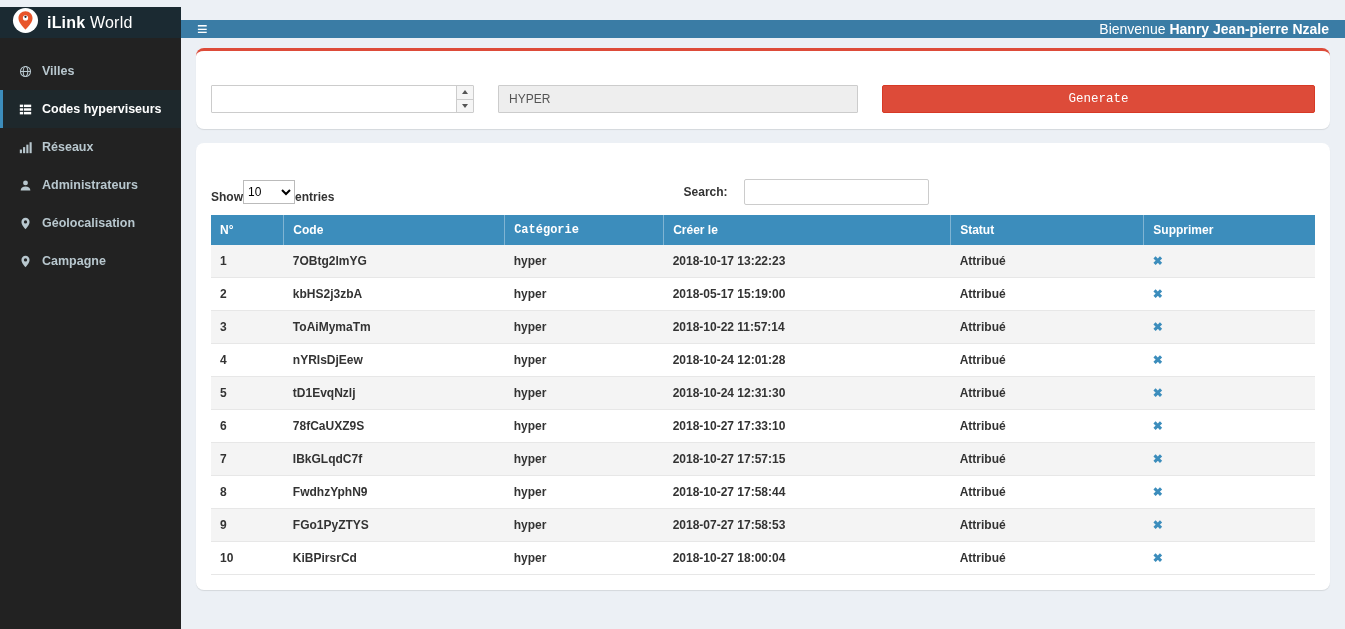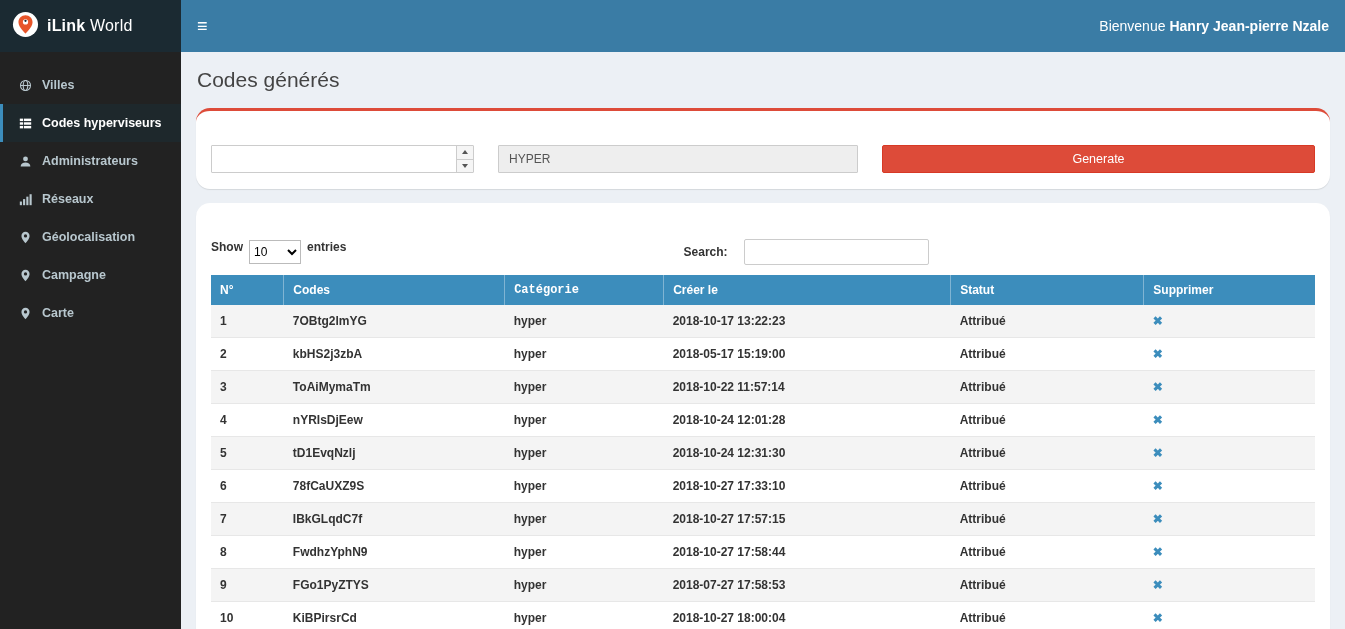--- a/index.html
+++ b/index.html
@@ -1,20 +1,20 @@
 <!DOCTYPE html>
 <html><head>
 <meta charset="utf-8">
 <style>
   * { margin:0; padding:0; box-sizing:border-box; }
   html,body { width:1345px; height:629px; overflow:hidden;
     font-family:"Liberation Sans", sans-serif; background:#ecf0f5; color:#333; }
 
   
-  .topbar { height:52px; display:flex; width:100%; }
+  .topbar { height:38px; display:flex; width:100%;align-items:flex-end; }
   .brand { width:181px; flex-shrink:0; background:#1b2a32; color:#fff;
     display:flex; align-items:center; gap:8px; padding-left:12px; }
   .brand-text { font-size:16px; letter-spacing:.2px; }
   .brand-text b { font-weight:700; }
   .brand-text .bl { font-weight:300; }
   .navstrip { flex:1; background:#3a7ca5; display:flex; align-items:center;
     justify-content:space-between; padding:0 16px; }
   .hamburger { color:#fff; font-size:18px; line-height:1; cursor:pointer; }
   .welcome { color:#fff; font-size:14px; }
   .welcome b { font-weight:700; margin-left:4px; }
@@ -26,46 +26,46 @@
     color:#b8c7ce; font-size:12.5px; font-weight:600; cursor:pointer;
     border-left:3px solid transparent; text-decoration:none; }
   .side-item.active { color:#fff; background:#1e282c; border-left-color:#3c8dbc; }
   .s-icon { width:14px; display:inline-flex; justify-content:center; }
   .s-icon svg { display:block; }
 
   .content { flex:1; padding:10px 15px 0 15px; overflow:hidden; }
   .page-title { font-size:21px; font-weight:400; color:#444; margin:6px 0 16px 1px; }
 
   
-  .box { background:#fff; box-shadow:0 1px 1px rgba(0,0,0,.1); border-radius:14px; }
+  .box { background:#fff; box-shadow:0 1px 1px rgba(0,0,0,.1); border-radius:8px; }
   .box-danger { border-top:3px solid #dd4b39; padding:34px 15px 16px 15px; margin-bottom:14px; }
   .form-row { display:flex; gap:24px; align-items:center; }
 
   .num-wrap { position:relative; width:263px; flex-shrink:0; }
   .num-input { width:100%; height:28px; border:1px solid #ccc; border-radius:1px;
     padding:0 22px 0 8px; font-size:12px; font-family:inherit; }
   .spinner { position:absolute; right:1px; top:1px; bottom:1px; width:17px;
     border-left:1px solid #ccc; display:flex; flex-direction:column; cursor:pointer; }
   .spin { flex:1; display:flex; align-items:center; justify-content:center; background:#f5f5f5; }
   .spin.up { border-bottom:1px solid #ccc; }
   .tri-up { width:0; height:0; border-left:3px solid transparent;
     border-right:3px solid transparent; border-bottom:4px solid #555; }
   .tri-down { width:0; height:0; border-left:3px solid transparent;
     border-right:3px solid transparent; border-top:4px solid #555; }
 
   .cat-input { width:360px; height:28px; flex-shrink:0; background:#eee;
     border:1px solid #ccc; border-radius:1px; color:#555; padding:0 10px;
     font-size:12px; font-family:inherit; }
   .btn-generate { flex:1; height:28px; background:#dd4b39; border:1px solid #d73925;
-    color:#fff; font-size:12.5px; font-family:Liberation Sans, sans-serif; cursor:pointer; border-radius:2px; }
+    color:#fff; font-size:12.5px; font-family:Liberation Mono, monospace; cursor:pointer; border-radius:2px; }
 
   
   .table-box { padding:36px 15px 15px 15px; }
   .controls { display:flex; align-items:center; margin-bottom:10px; }
-  .length { display:flex; align-items:flex-start; gap:6px; font-size:12px; font-weight:700; }
+  .length { display:flex; align-items:flex-end; gap:0; font-size:12px; font-weight:700; }
   .length select { width:52px; height:24px; border:1px solid #bbb; font-size:12px;
     font-family:inherit; background:#fff; }
   .search { margin-left:auto; margin-right:35%; display:flex; align-items:center;
     gap:16px; font-size:12px; font-weight:700; }
   .search input { width:185px; height:26px; border:1px solid #ccc; border-radius:2px;
     padding:0 8px; font-size:12px; font-family:inherit; }
 
   table.codes-table { width:100%; border-collapse:collapse; font-size:12px; table-layout:fixed; }
   .codes-table thead th { background:#3c8dbc; color:#fff; text-align:left;
     font-weight:700; padding:8px 9px; border-right:1px solid rgba(255,255,255,.35);
@@ -125,66 +125,57 @@
                 <rect x="6" y="6.5" width="9" height="3"></rect>
                 <rect x="1" y="11" width="4" height="3"></rect>
                 <rect x="6" y="11" width="9" height="3"></rect>
               </svg>
             </span>
     <span class="s-label">Codes hyperviseurs</span>
   </a>
           <a class="side-item">
     <span class="s-icon">
               <svg viewBox="0 0 16 16" width="13" height="13" fill="currentColor">
-                <circle cx="8" cy="4.8" r="3"></circle>
-                <path d="M2 14.2c0-3.4 2.7-5.1 6-5.1s6 1.7 6 5.1z"></path>
-              </svg>
-            </span>
-    <span class="s-label">Administrateurs</span>
-  </a>
-          <a class="side-item">
-    <span class="s-icon">
-              <svg viewBox="0 0 16 16" width="13" height="13" fill="currentColor">
                 <rect x="1" y="10.5" width="2.6" height="4.5"></rect>
                 <rect x="5" y="7.5" width="2.6" height="7.5"></rect>
                 <rect x="9" y="4.5" width="2.6" height="10.5"></rect>
                 <rect x="13" y="1.5" width="2.6" height="13.5"></rect>
               </svg>
             </span>
     <span class="s-label">Réseaux</span>
   </a>
           <a class="side-item">
     <span class="s-icon">
               <svg viewBox="0 0 16 16" width="13" height="13" fill="currentColor">
+                <circle cx="8" cy="4.8" r="3"></circle>
+                <path d="M2 14.2c0-3.4 2.7-5.1 6-5.1s6 1.7 6 5.1z"></path>
+              </svg>
+            </span>
+    <span class="s-label">Administrateurs</span>
+  </a>
+          <a class="side-item">
+    <span class="s-icon">
+              <svg viewBox="0 0 16 16" width="13" height="13" fill="currentColor">
                 <path d="M8 1C5.2 1 3 3.2 3 6c0 3.8 5 9 5 9s5-5.2 5-9c0-2.8-2.2-5-5-5zm0 7a2 2 0 1 1 0-4 2 2 0 0 1 0 4z"></path>
               </svg>
             </span>
     <span class="s-label">Géolocalisation</span>
   </a>
           <a class="side-item">
     <span class="s-icon">
               <svg viewBox="0 0 16 16" width="13" height="13" fill="currentColor">
                 <path d="M8 1C5.2 1 3 3.2 3 6c0 3.8 5 9 5 9s5-5.2 5-9c0-2.8-2.2-5-5-5zm0 7a2 2 0 1 1 0-4 2 2 0 0 1 0 4z"></path>
               </svg>
             </span>
     <span class="s-label">Campagne</span>
-  </a>
-          <a class="side-item">
-    <span class="s-icon">
-              <svg viewBox="0 0 16 16" width="13" height="13" fill="currentColor">
-                <path d="M8 1C5.2 1 3 3.2 3 6c0 3.8 5 9 5 9s5-5.2 5-9c0-2.8-2.2-5-5-5zm0 7a2 2 0 1 1 0-4 2 2 0 0 1 0 4z"></path>
-              </svg>
-            </span>
-    <span class="s-label">Carte</span>
   </a>
         </nav>
     </aside>
 
     <main class="content">
-      <h1 class="page-title">Codes générés</h1>
 
       <section class="box box-danger">
         <div class="form-row">
           <div class="num-wrap">
             <input class="num-input" value="" style="">
             <span class="spinner">
               <span class="spin up">
                   <i class="tri-up"></i>
                 </span>
               <span class="spin down">
@@ -209,21 +200,21 @@
           <div class="search">
             <label>Search:</label>
             <input value="" style="">
           </div>
         </div>
 
         <table class="codes-table">
           <thead>
             <tr>
               <th class="c-num">N°</th>
-              <th class="c-code">Codes</th>
+              <th class="c-code">Code</th>
               <th class="c-cat">Catégorie</th>
               <th class="c-date">Créer le</th>
               <th class="c-status">Statut</th>
               <th class="c-del">Supprimer</th>
             </tr>
           </thead>
           <tbody>
               <tr>
     <td class="c-num">1</td>
     <td>7OBtg2lmYG</td>

